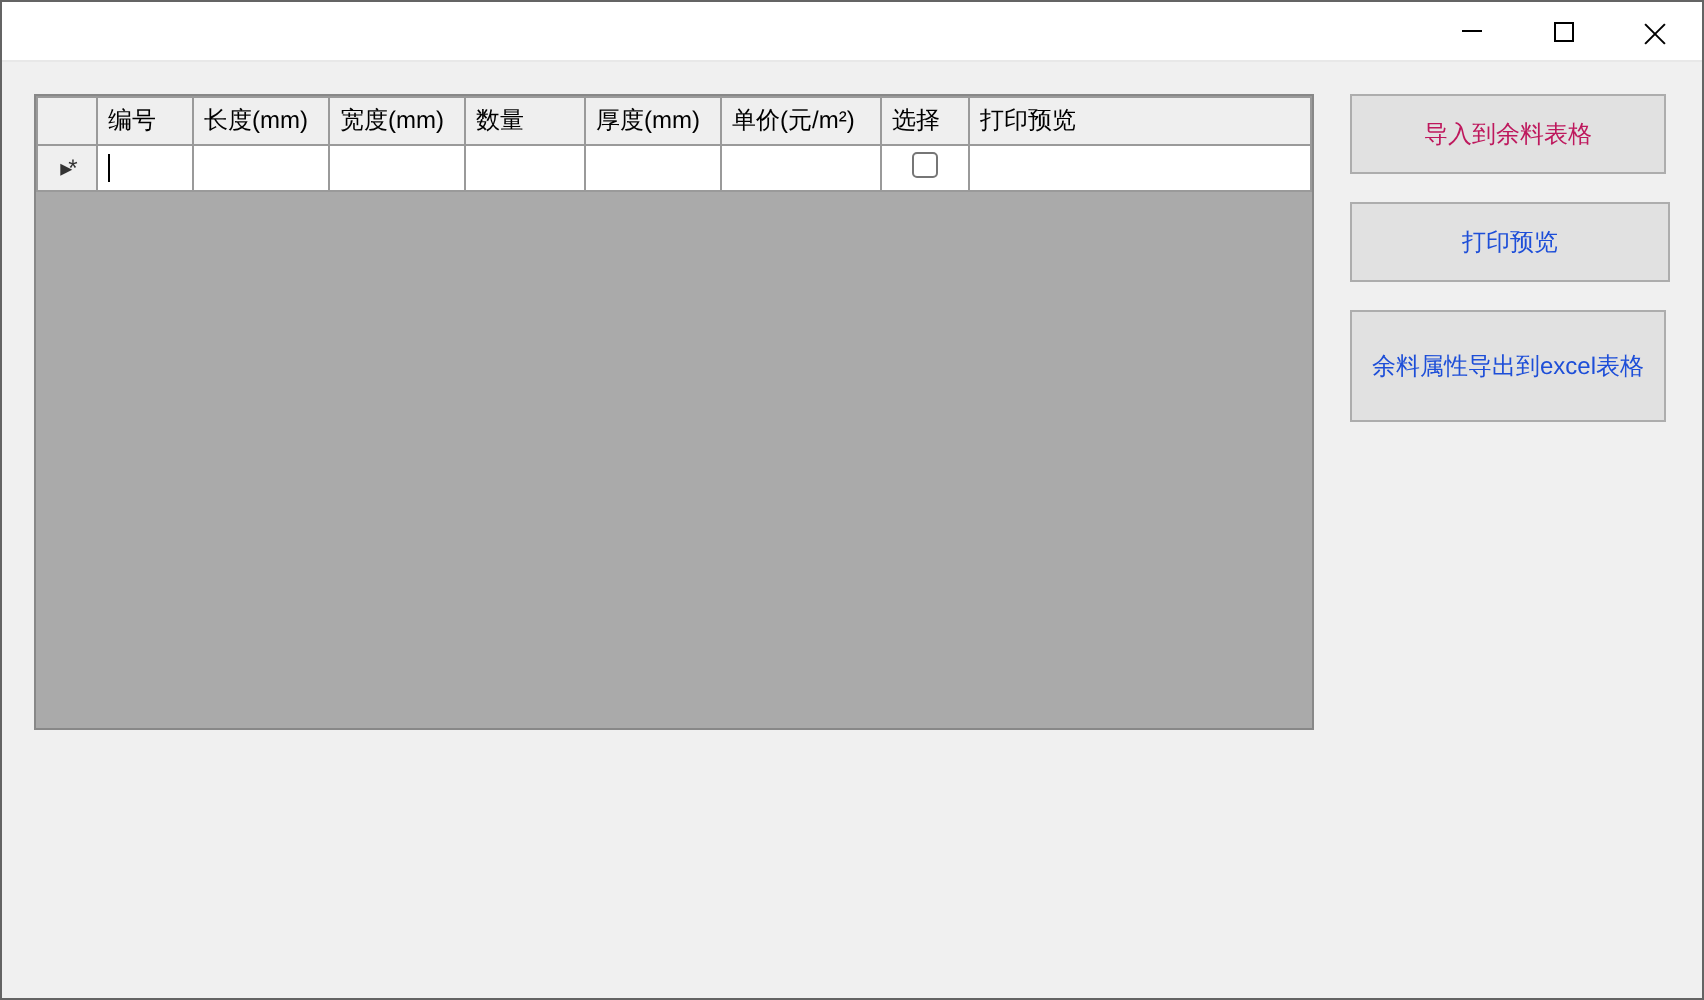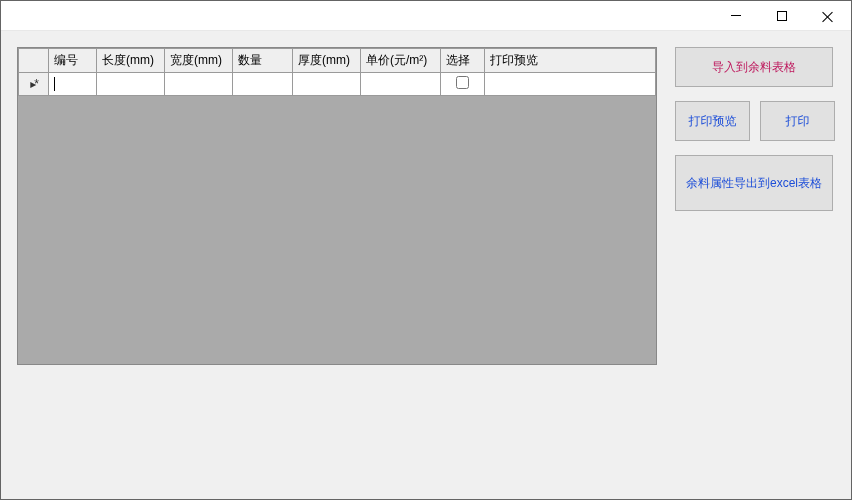--- a/index.html
+++ b/index.html
@@ -169,19 +169,18 @@
             <td></td>
           </tr>
         </tbody>
       </table>
     </div>
 
     <div class="sidebar">
       <div class="btn btn-wide disabled">导入到余料表格</div>
       <div class="btn-row">
         <div class="btn btn-half">打印预览</div>
-        <div class="btn btn-half">打印</div>
       </div>
       <div class="btn btn-export">余料属性导出到excel表格</div>
     </div>
 
   </div>
 </div>
 
 </body></html>

